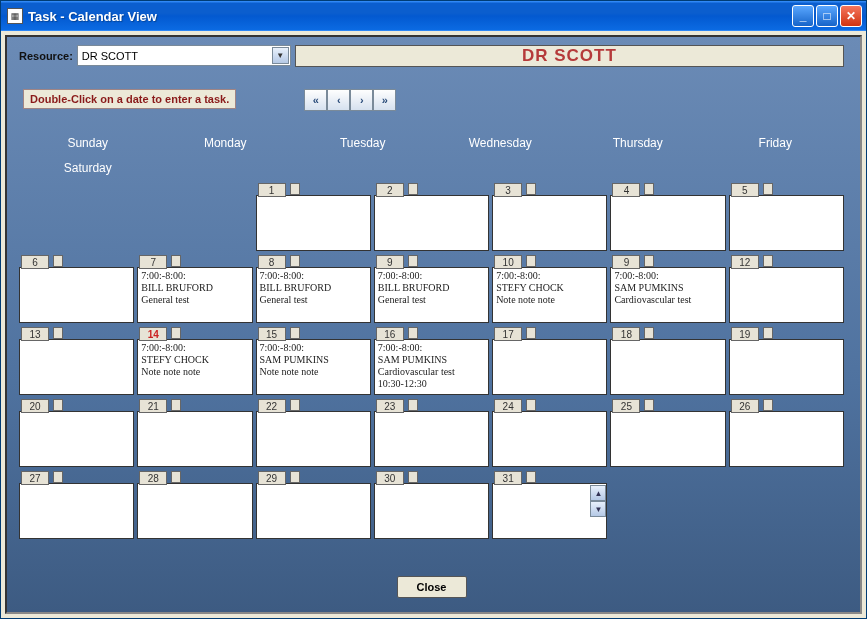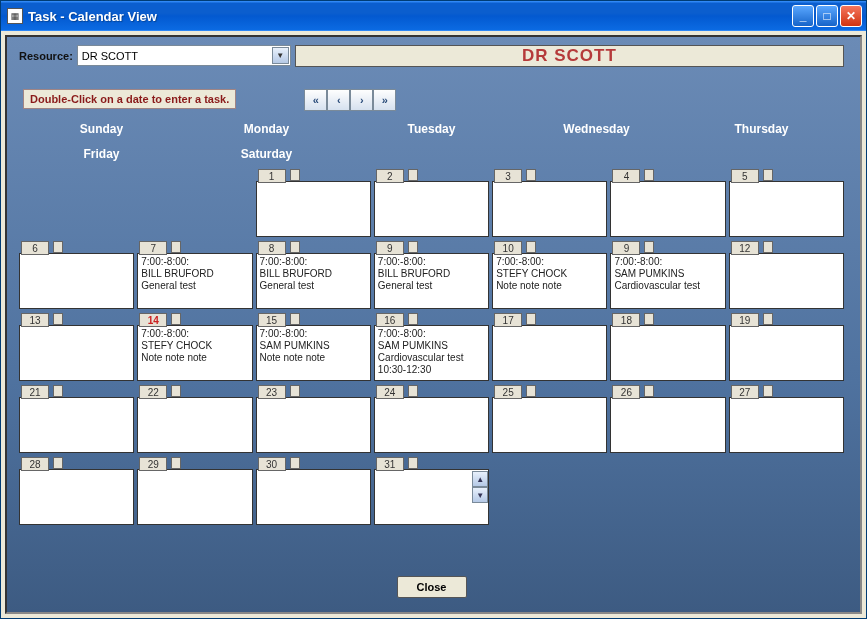--- a/index.html
+++ b/index.html
@@ -92,37 +92,37 @@
     background: linear-gradient(to bottom,#fefefe,#d6e1ef);
     display:flex; align-items:center; justify-content:center;
     font-size: 11px; color: #2a4c7a; font-weight: bold; cursor: pointer;
   }
   .monthbox {
     width: 134px; height: 24px; background: #fff; border: 1px solid #7a8a99;
     margin: 0 4px; display:flex; align-items:center; justify-content:center;
     font-size: 14px; color: #222;
   }
   .dayheads {
-    margin-top: 6px; display: grid; grid-template-columns: repeat(5,1fr);
-    color: #fff; font-weight: bold; font-size: 12px; text-align:center;
+    margin-top: 20px; display: grid; grid-template-columns: repeat(6,1fr);
+    color: #fff; font-weight: normal; font-size: 12px; text-align:center;
   }
   .dayheads div { padding: 5px 0 6px 0; }
   .grid {
     flex:1;
     display: grid; grid-template-columns: repeat(7,1fr);
     grid-auto-rows: 68px;
     gap: 4px 3px;
     margin-top: 2px;
   }
   .cell { position: relative; }
   .cell.active .body {
     background: #fff; border: 1px solid #333;
     position: absolute; left:0; right:0; top:12px; bottom:0;
     padding: 2px 3px; overflow: hidden;
-    font-size: 10px; line-height: 12px; color: #222;
+    font-size: 10px; line-height: 12px; color: #222; font-family: Liberation Serif, serif;
   }
   .daytab {
     position: absolute; top: 0; left: 2px;
     background: #e7e3d6; border: 1px solid #666;
     min-width: 28px; height: 14px;
     font-size: 10px; color: #333; text-align:center;
     padding: 0 4px; line-height: 13px;
     z-index: 2;
   }
   .daytab.today { color: #c22; font-weight: bold; }
@@ -337,20 +337,25 @@
           <div class="daytab">18</div>
           <div class="flag"></div>
           <div class="body"></div>
         </div>
         <div class="cell active">
           <div class="daytab">19</div>
           <div class="flag"></div>
           <div class="body"></div>
         </div>
         <div class="cell active">
+          <div class="daytab">20</div>
+          <div class="flag"></div>
+          <div class="body"></div>
+        </div>
+        <div class="cell active">
           <div class="daytab">21</div>
           <div class="flag"></div>
           <div class="body"></div>
         </div>
         <div class="cell active">
           <div class="daytab">22</div>
           <div class="flag"></div>
           <div class="body"></div>
         </div>
         <div class="cell active">

